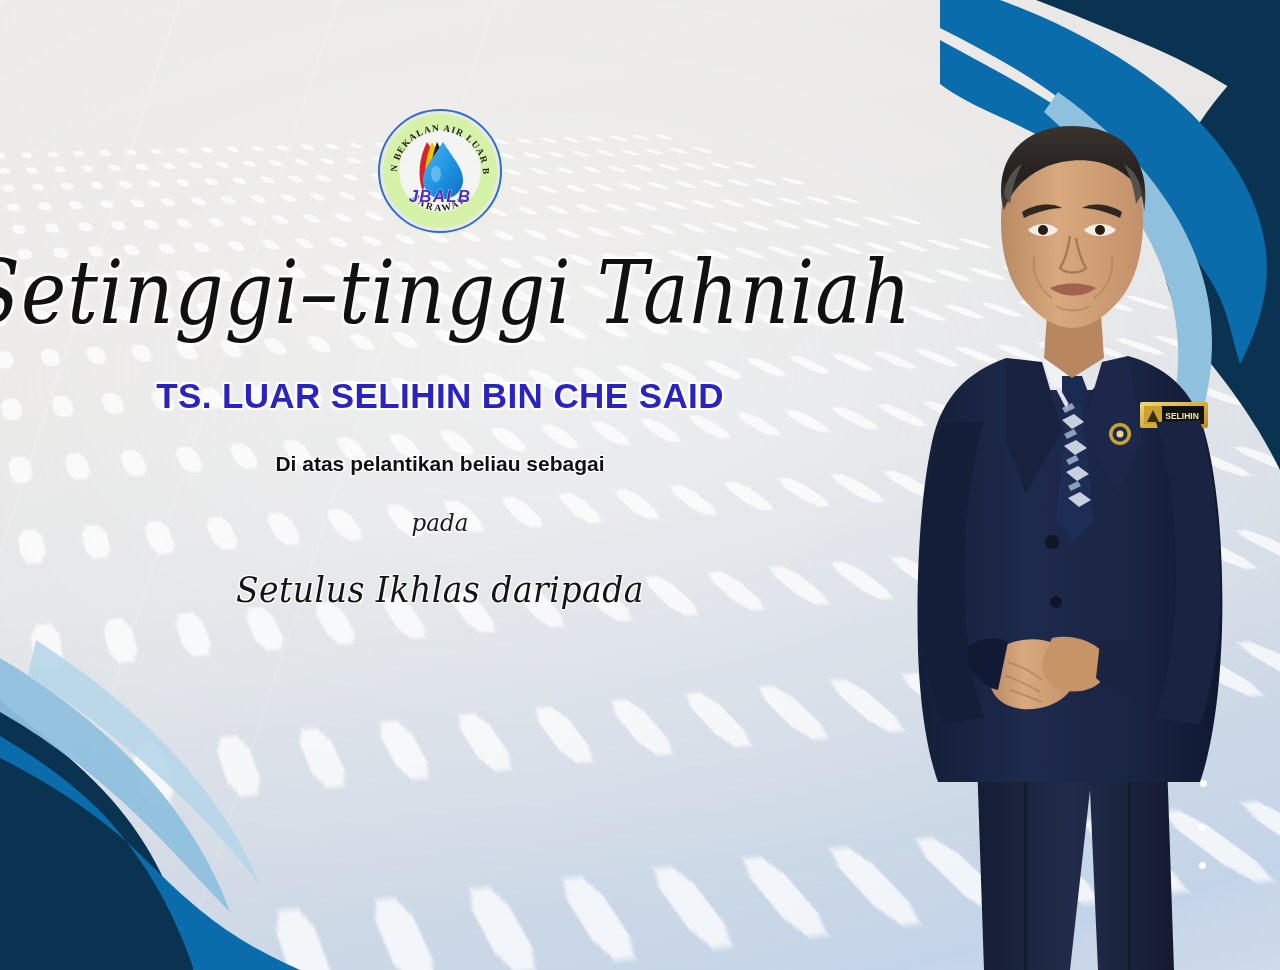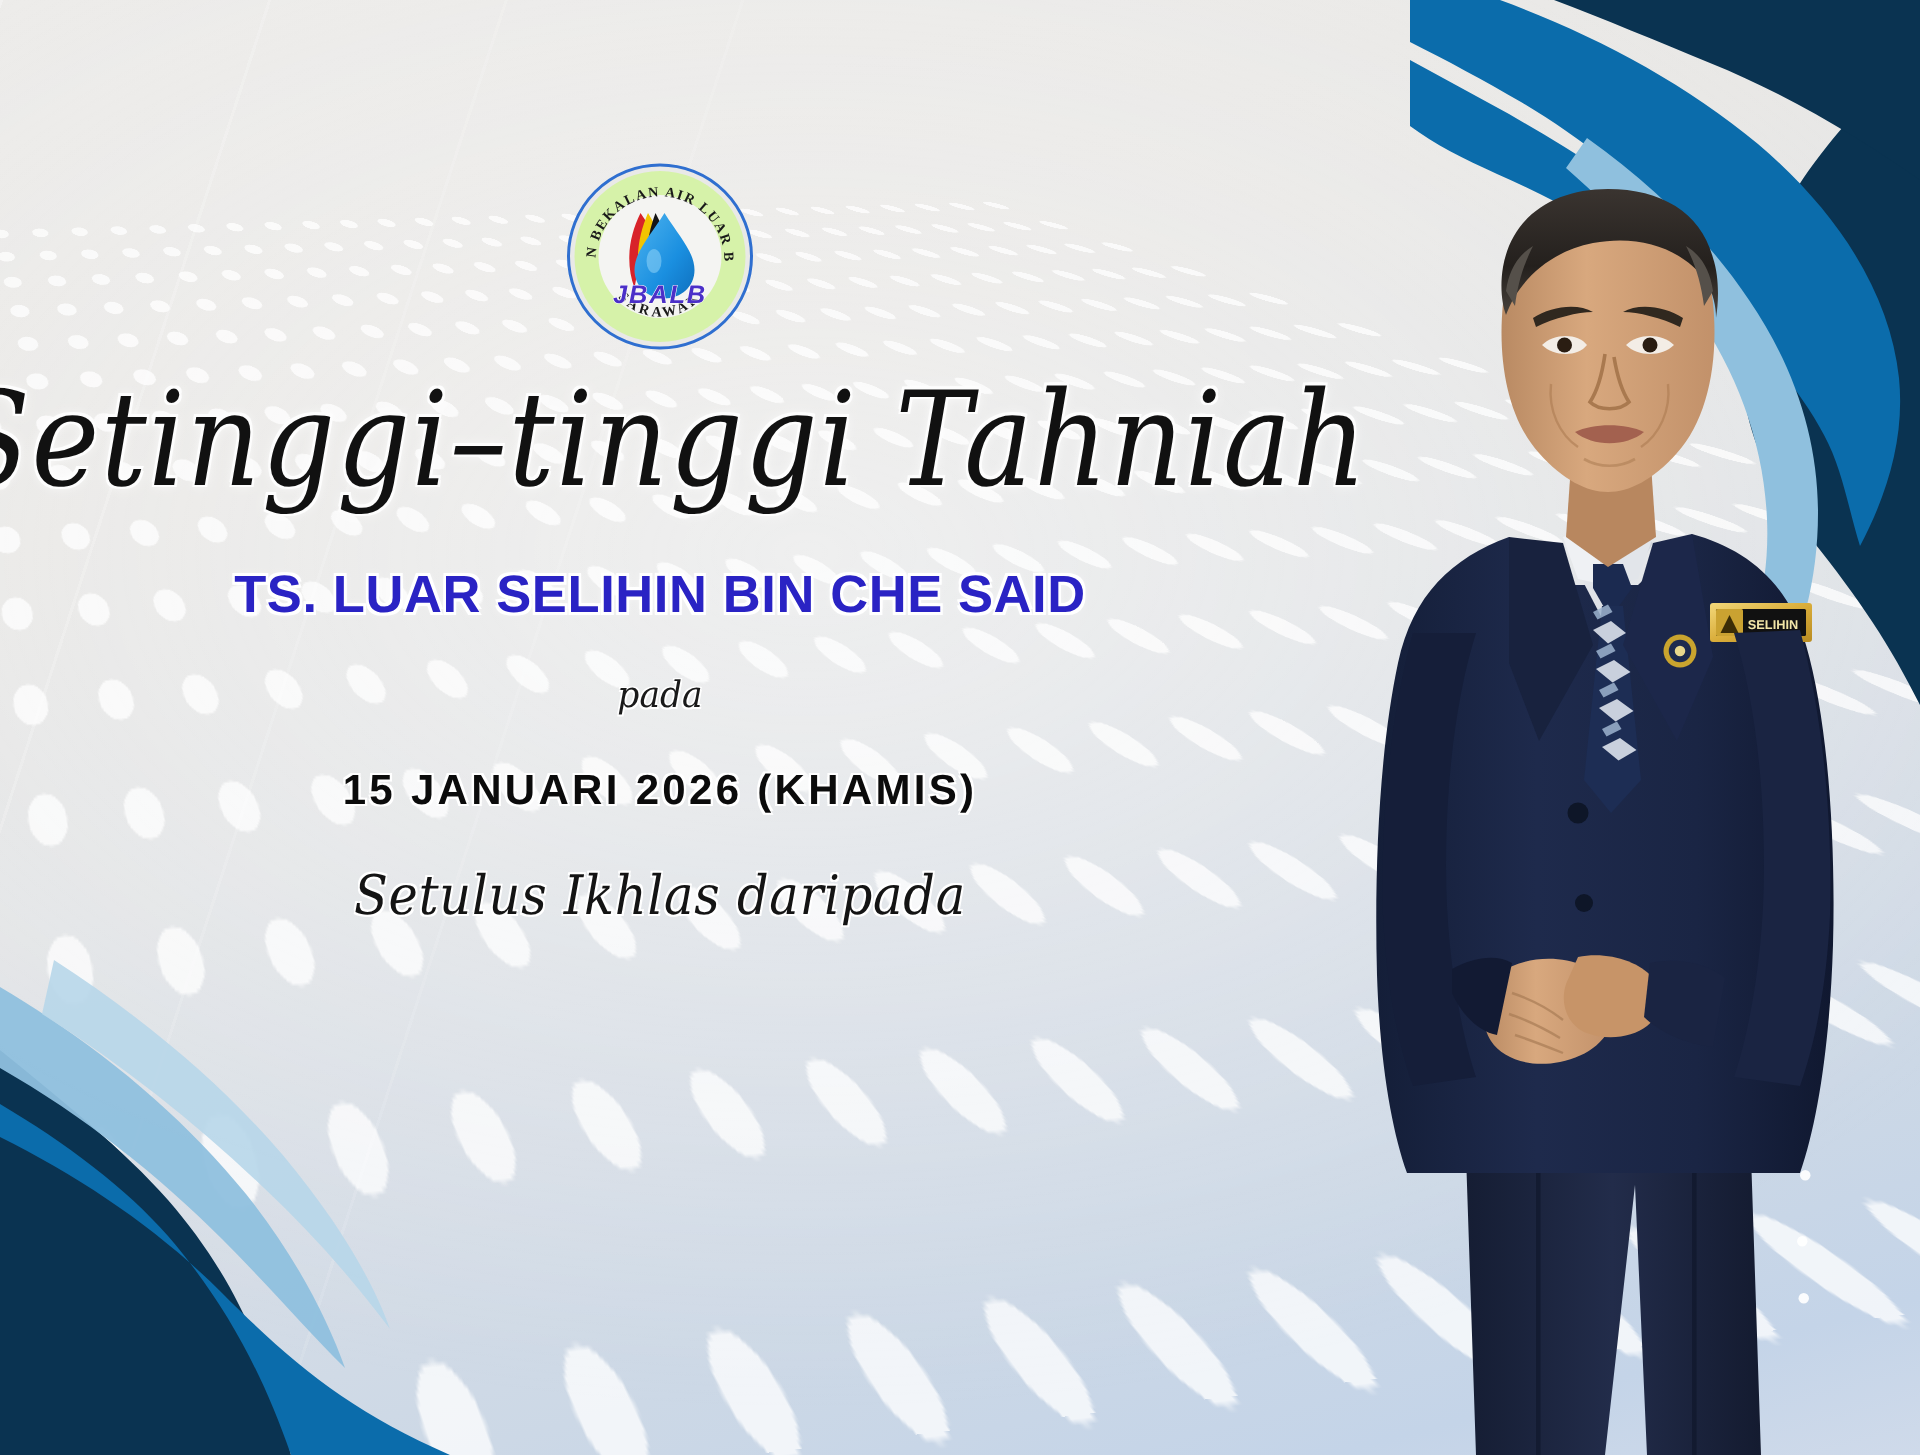--- a/index.html
+++ b/index.html
@@ -321,22 +321,22 @@
         <path fill="url(#dropG)" d="M68,36 C78,52 88,62 88,74 C88,85 79,93 68,93 C57,93 48,85 48,74 C48,62 58,52 68,36 Z"></path>
         <ellipse cx="61" cy="68" rx="5" ry="8" fill="#8fd3f7" opacity=".55"></ellipse>
         <text x="65" y="96" font-family="Liberation Sans, sans-serif" font-size="17" font-weight="bold" font-style="italic" fill="#4b2fc8" text-anchor="middle" letter-spacing="1.2" stroke="#ffffff" stroke-width="0.7" paint-order="stroke">JBALB</text>
       </svg>
     </div>
 
     <div class="script-title">Setinggi–tinggi Tahniah</div>
 
     <div class="honouree">TS. LUAR SELIHIN BIN CHE SAID</div>
 
+    <div class="lead">Di atas pelantikan beliau sebagai</div>
 
 
     <div class="pada">pada</div>
 
-    <div class="date">15 JANUARI 2026 (KHAMIS)</div>
 
     <div class="closing-script">Setulus Ikhlas daripada</div>
 
   </div>
 </div>
 
 </body></html>

